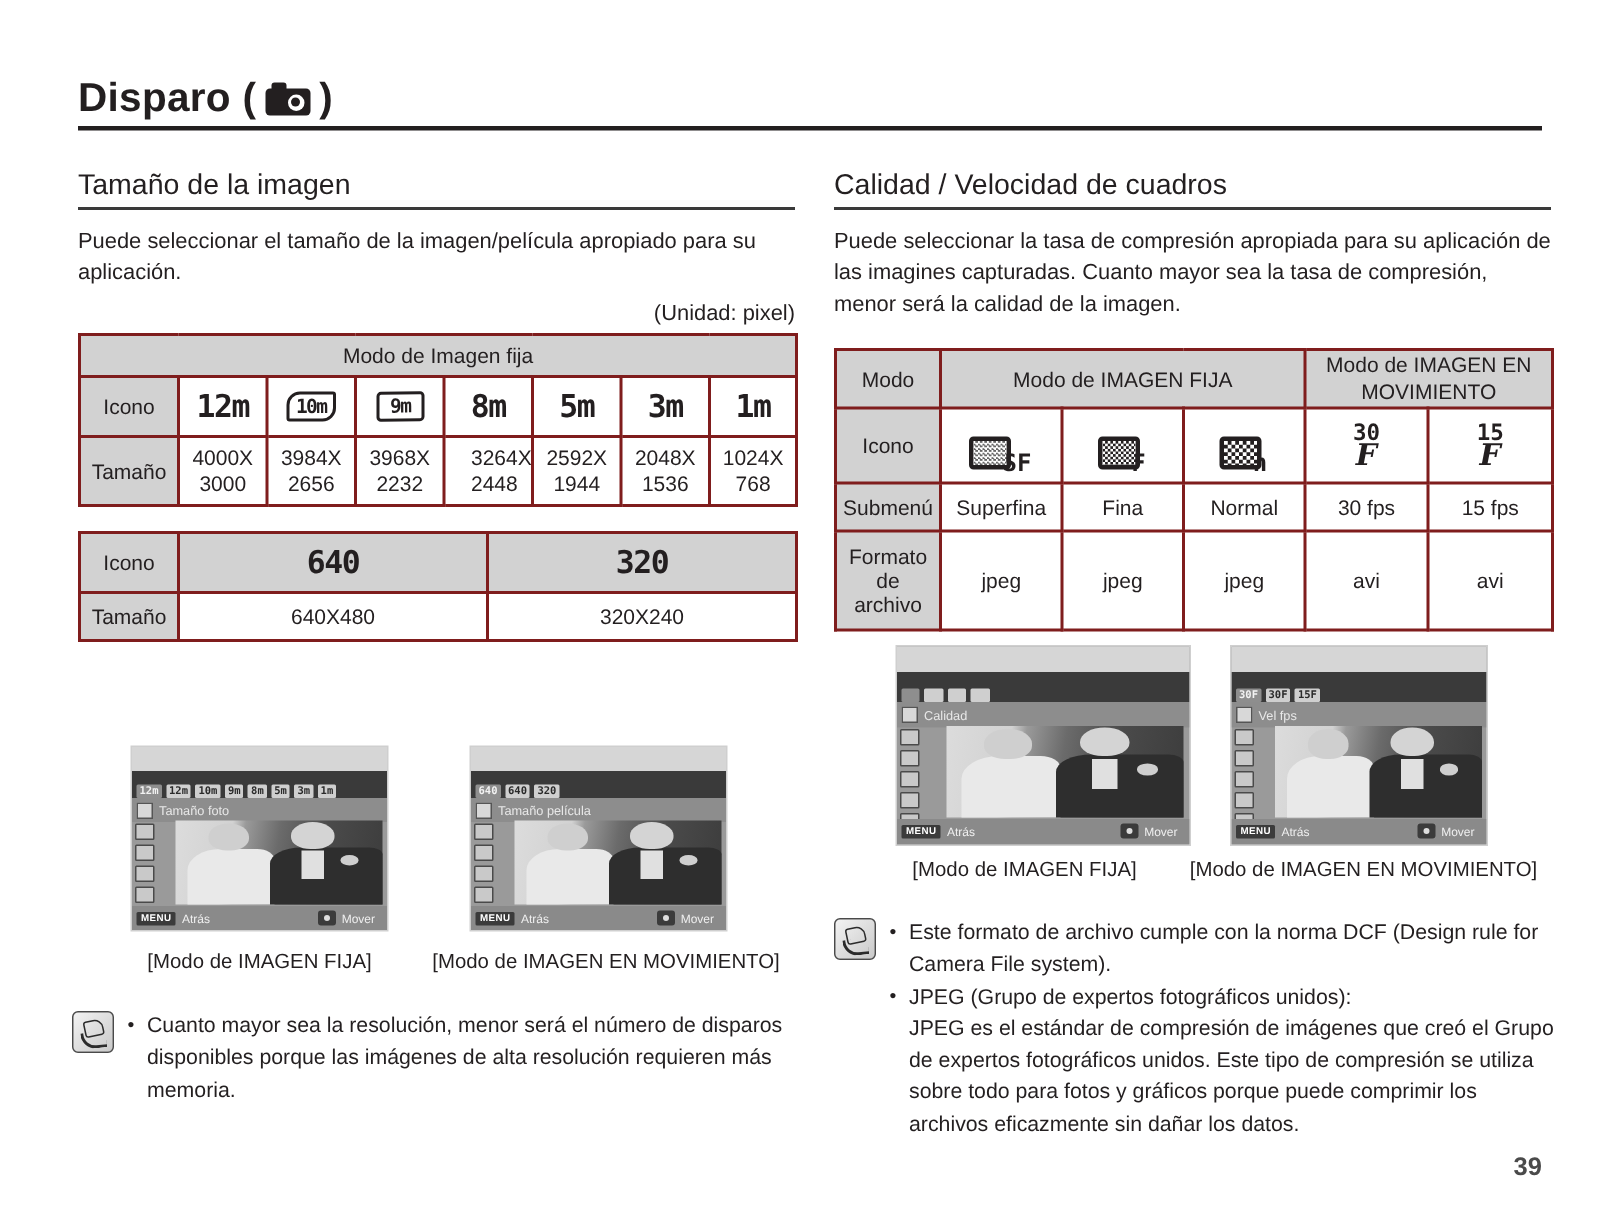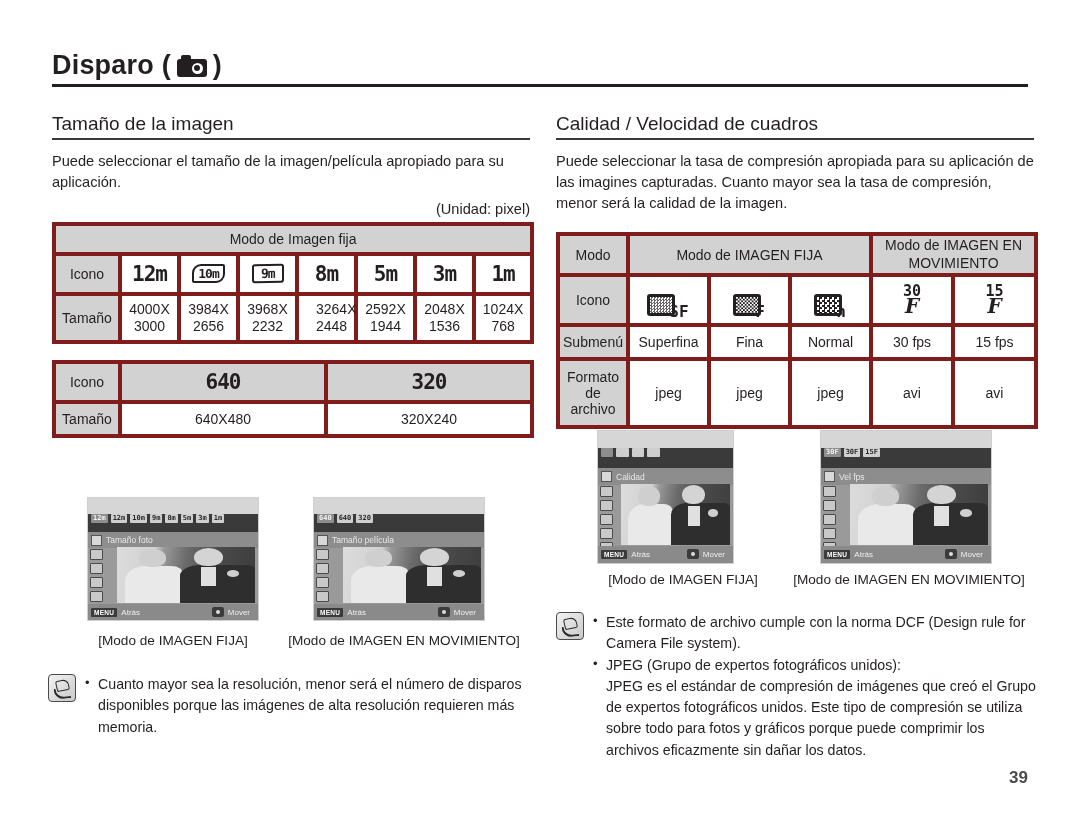--- a/index.html
+++ b/index.html
@@ -30,21 +30,21 @@
   .colR { position:absolute; left:556px; top:113px; width:478px; }
 
   .sec-title { font-size:19px; font-weight:normal; padding-bottom:3px; }
   .sec-rule { height:1.6px; background:#3a3a3a; margin-bottom:11px; }
 
   .para { font-size:14.6px; line-height:1.45; }
   .unit { font-size:14.6px; text-align:right; margin-top:8px; margin-bottom:5px; }
 
   
   table.t { border-collapse:collapse; width:100%; table-layout:fixed; }
-  table.t td { border:4px solid #7f1d1d; text-align:center; vertical-align:middle; font-size:14px;margin-left:28px; }
+  table.t td { border:2px solid #7f1d1d; text-align:center; vertical-align:middle; font-size:14px;margin-left:28px; }
   td.gray { background:#d2d2d2; }
   td.white{ background:#ffffff; }
   .tspan { font-size:14.6px; padding:5px 0; }
 
   .lbl { font-size:14.6px; }
   .lbl-sm { font-size:12.6px; line-height:1.15; }
 
   
   .seg {
     font-family:"DejaVu Sans Mono", monospace;
@@ -87,21 +87,21 @@
     background:#fff; padding:0 1px; line-height:1;
   }
   .fps-ico { display:inline-block; text-align:center; line-height:1; }
   .fps-num { font-family:"DejaVu Sans Mono", monospace; font-weight:bold; font-size:15px; display:block; }
   .fps-f { font-family:"DejaVu Serif", serif; font-weight:bold; font-style:italic; font-size:20px; display:block; margin-top:-3px; }
 
   
   .shot { position:absolute; background:#ffffff; border:1px solid #cfcfcf; }
   .lcd { position:relative; width:100%; height:100%; background:#9a9a9a; overflow:hidden; }
   .lcd-top { position:absolute; left:0; top:0; right:0; height:13%; background:#d6d6d6; }
-  .lcd-strip { position:absolute; left:0; right:0; top:13%; height:15%; background:#3a3a3a; display:flex; align-items:flex-start; gap:3px; padding-left:3px; }
+  .lcd-strip { position:absolute; left:0; right:0; top:13%; height:15%; background:#3a3a3a; display:flex; align-items:flex-end; gap:3px; padding-left:3px; }
   .lcd-chip { background:#cfcfcf; color:#2a2a2a; font-size:7px; font-family:"DejaVu Sans Mono", monospace; font-weight:bold;
               padding:1px 2px; border-radius:1px; line-height:1; }
   .lcd-chip.sel { background:#8e8e8e; color:#f2f2f2; }
   .lcd-label { position:absolute; left:0; right:0; top:28%; height:13%; background:#8d8d8d;
                display:flex; align-items:center; gap:4px; padding-left:3px; color:#e8e8e8; font-size:8.5px; }
   .lcd-labicon { width:11px; height:11px; background:#d8d8d8; border:1px solid #555; }
   .lcd-side { position:absolute; left:2px; top:42%; width:14px; display:flex; flex-direction:column; gap:3px; }
   .lcd-sicon { width:13px; height:11px; background:#c9c9c9; border:1px solid #4a4a4a; border-radius:1px; }
   .lcd-photo { position:absolute; left:17%; top:40%; right:2%; bottom:14%;
                background:linear-gradient(100deg,#dcdcdc 0%,#d2d2d2 26%,#9a9a9a 32%,#6b6b6b 48%,#4a4a4a 70%,#3c3c3c 100%); }
@@ -399,21 +399,21 @@
         <td class="white">jpeg</td>
         <td class="white">jpeg</td>
         <td class="white">jpeg</td>
         <td class="white">avi</td>
         <td class="white">avi</td>
       </tr>
     </tbody>
       </table>
   </div>
 
-  <div class="shot" style="left:597px; top:430px; width:137px; height:134px;">
+  <div class="shot" style="left:597px; top:430px; width:197px; height:134px;">
     <div class="lcd">
       <div class="lcd-top"></div>
       <div class="lcd-strip">
         <span class="lcd-chip sel">&nbsp;&nbsp;</span>
         <span class="lcd-chip">&nbsp;&nbsp;</span>
         <span class="lcd-chip">&nbsp;&nbsp;</span>
         <span class="lcd-chip">&nbsp;&nbsp;</span>
       </div>
       <div class="lcd-label">
         <span class="lcd-labicon"></span>

